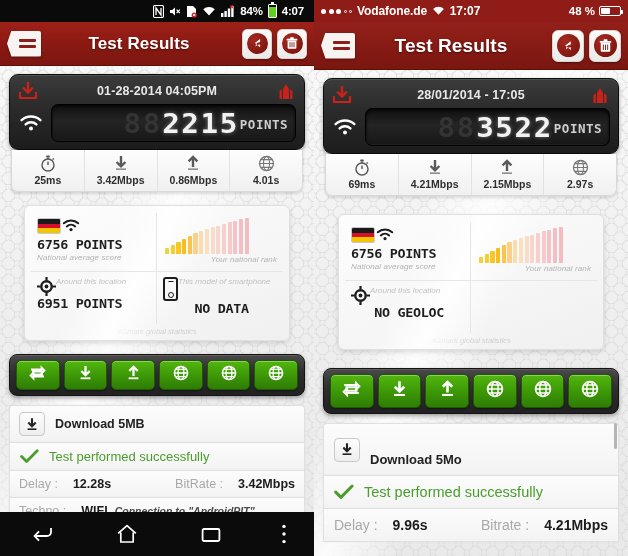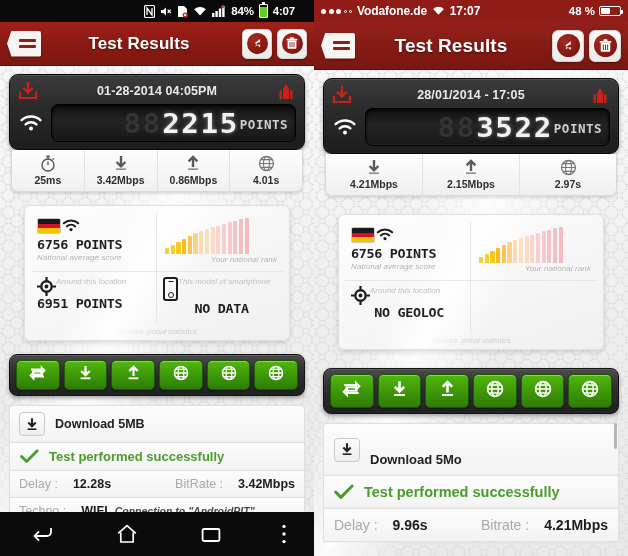--- a/index.html
+++ b/index.html
@@ -28,21 +28,21 @@
     position:absolute; inset:0;
     background: linear-gradient(115deg, rgba(255,255,255,0) 35%, rgba(255,255,255,.85) 47%, rgba(255,255,255,0) 60%);
     pointer-events:none;
   }
 
   
   .statusbar-android {
     position: relative; z-index: 4;
     height: 22px; background: #0a0a0a; color: #fff;
     display: flex; align-items: center; justify-content: flex-end;
-    padding-right: 19px; gap: 5px; font-size: 11.5px; font-weight: bold;
+    padding-right: 10px; gap: 5px; font-size: 11.5px; font-weight: bold;
   }
   .statusbar-android .sicon { display:inline-flex; align-items:center; }
   .sb-text { font-size: 11.5px; letter-spacing:-.2px; }
 
   .statusbar-ios {
     position: relative; z-index: 4;
     height: 22px; background: #8f1c16; color: #fff;
     display: flex; align-items: center; font-size: 11.5px; font-weight: bold;
     padding: 0 7px; gap: 5px;
   }
@@ -212,21 +212,21 @@
   }
   .drow:first-child { border-radius: 4px 4px 0 0; }
   .drow:last-child { border-bottom:1px solid #e0e0e0; }
   .dl-btn {
     width:26px; height:24px; flex:none; border-radius:4px;
     background: linear-gradient(180deg,#fdfdfd,#eeeeee); border:1px solid #c9c9c9;
     display:flex; align-items:center; justify-content:center;
   }
   .drow .dtext { font-size:12.5px; font-weight:bold; color:#222; }
   .check { width:20px; flex:none; display:flex; justify-content:center; }
-  .drow .ok-text { font-size:13px; color:#4a9c2d; font-weight:bold; }
+  .drow .ok-text { font-size:13px; color:#4a9c2d; font-weight:normal; }
   .kv { display:flex; width:100%; font-size:12.5px; align-items:baseline; }
   .kv .k { color:#a9a9a9; }
   .kv .v { color:#1c1c1c; font-weight:bold; margin-left:15px; }
   .kv .sp { flex:1; }
   .kv .note { color:#4a4a4a; font-style:italic; font-size:10.5px; margin-left:7px; font-weight:bold;}
 
   .ios .drow .dtext { font-size: 13px; margin-top: 20px; }
   .panel-ios .drow { padding: 8px 10px; }
   .panel-ios .drow .ok-text { font-size: 14.5px; }
   .panel-ios .kv { font-size: 14px; }
@@ -667,20 +667,32 @@
               <span class="digits ghost">88</span>
               <span class="digits">3522</span>
               <span class="pts">POINTS</span>
             </div>
           </div>
         </div>
         <div class="metrics">
           <div class="metric">
             <div class="m-ico">
               <svg width="16" height="17" viewBox="0 0 16 17">
+                  <circle cx="8" cy="10" r="6" fill="none" stroke="#555" stroke-width="1.4"></circle>
+                  <path d="M8 10V6.4" stroke="#555" stroke-width="1.4"></path>
+                  <rect x="6.2" y="0.6" width="3.6" height="1.8" rx=".6" fill="#555"></rect>
+                  <path d="M8 2.4v1.6" stroke="#555" stroke-width="1.6"></path>
+                  <path d="M12.6 4.6l1.3-1.2" stroke="#555" stroke-width="1.4"></path>
+                </svg>
+            </div>
+            <div class="m-val">69ms</div>
+          </div>
+          <div class="metric">
+            <div class="m-ico">
+              <svg width="16" height="17" viewBox="0 0 16 17">
                   <path d="M8 1v9M3.6 7l4.4 4.4L12.4 7" stroke="#5a5a5a" stroke-width="2.4" fill="none"></path>
                   <rect x="3" y="13.4" width="10" height="1.6" fill="#8d8d8d"></rect>
                 </svg>
             </div>
             <div class="m-val">4.21Mbps</div>
           </div>
           <div class="metric">
             <div class="m-ico">
               <svg width="16" height="17" viewBox="0 0 16 17">
                   <path d="M8 12V3M3.6 6.4L8 2l4.4 4.4" stroke="#5a5a5a" stroke-width="2.4" fill="none"></path>

